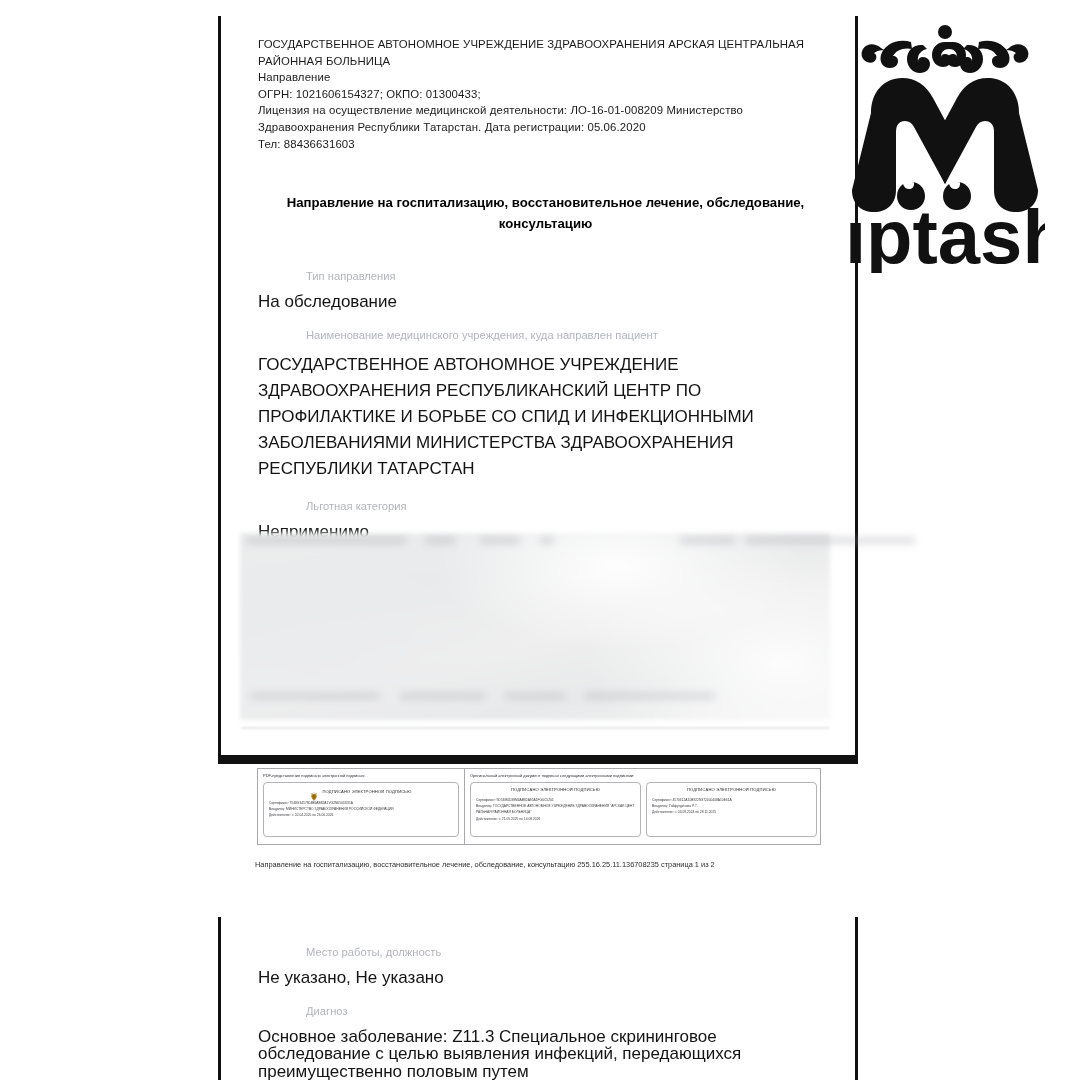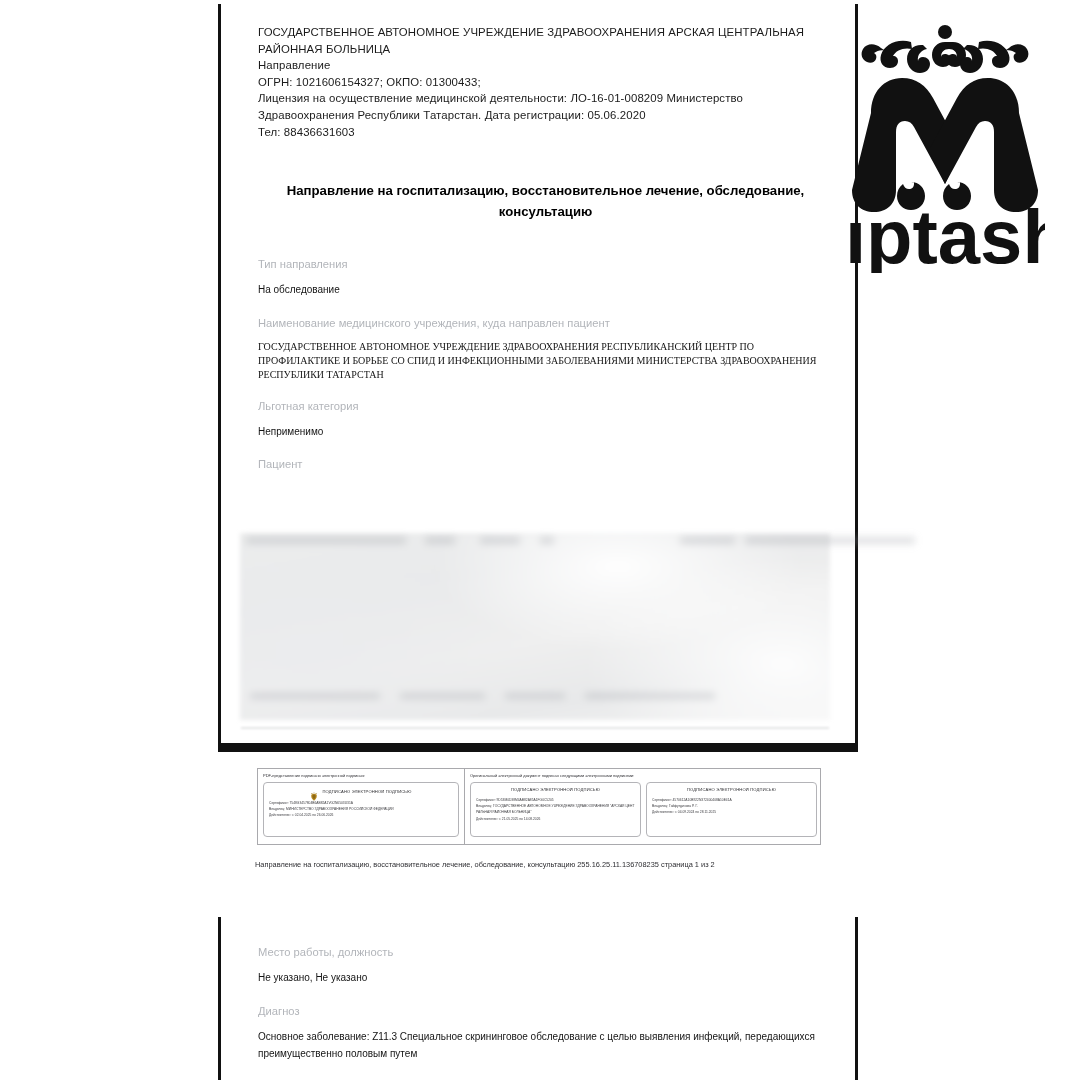--- a/index.html
+++ b/index.html
@@ -20,21 +20,21 @@
   .sheet {
     position: absolute;
     left: 218px;
     width: 640px;
     background: #ffffff;
     border-left: 3px solid #111111;
     border-right: 3px solid #111111;
     box-sizing: border-box;
   }
   #sheet-one {
-    top: 4px;
+    top: 16px;
     height: 748px;
     border-bottom: 9px solid #111111;
   }
   #sheet-two {
     top: 917px;
     height: 163px;
     padding-left: 24px;
   }
   .sheet-inner {
     position: absolute;
@@ -65,27 +65,28 @@
   }
 
   
   .fields { margin-top: 35px; }
   .field { margin-bottom: 17px; }
   .field-label {
     font-size: 11.2px;
     line-height: 15px;
     color: #b2b5ba;
     margin-bottom: 9px;
+    margin-left: 48px;
   }
   .field-value {
-    font-size: 10px;
+    font-size: 17px;
     line-height: 17.5px;
     color: #141414;
   }
-  .field-value.upper { line-height: 14px; font-family: Liberation Serif, serif; }
+  .field-value.upper { line-height: 26px; }
 
   
   .redacted {
     position: absolute;
     left: 240px;
     top: 533px;
     width: 590px;
     height: 187px;
     background:
       radial-gradient(ellipse 260px 120px at 64% 18%, rgba(255,255,255,0.95), rgba(255,255,255,0) 70%),

